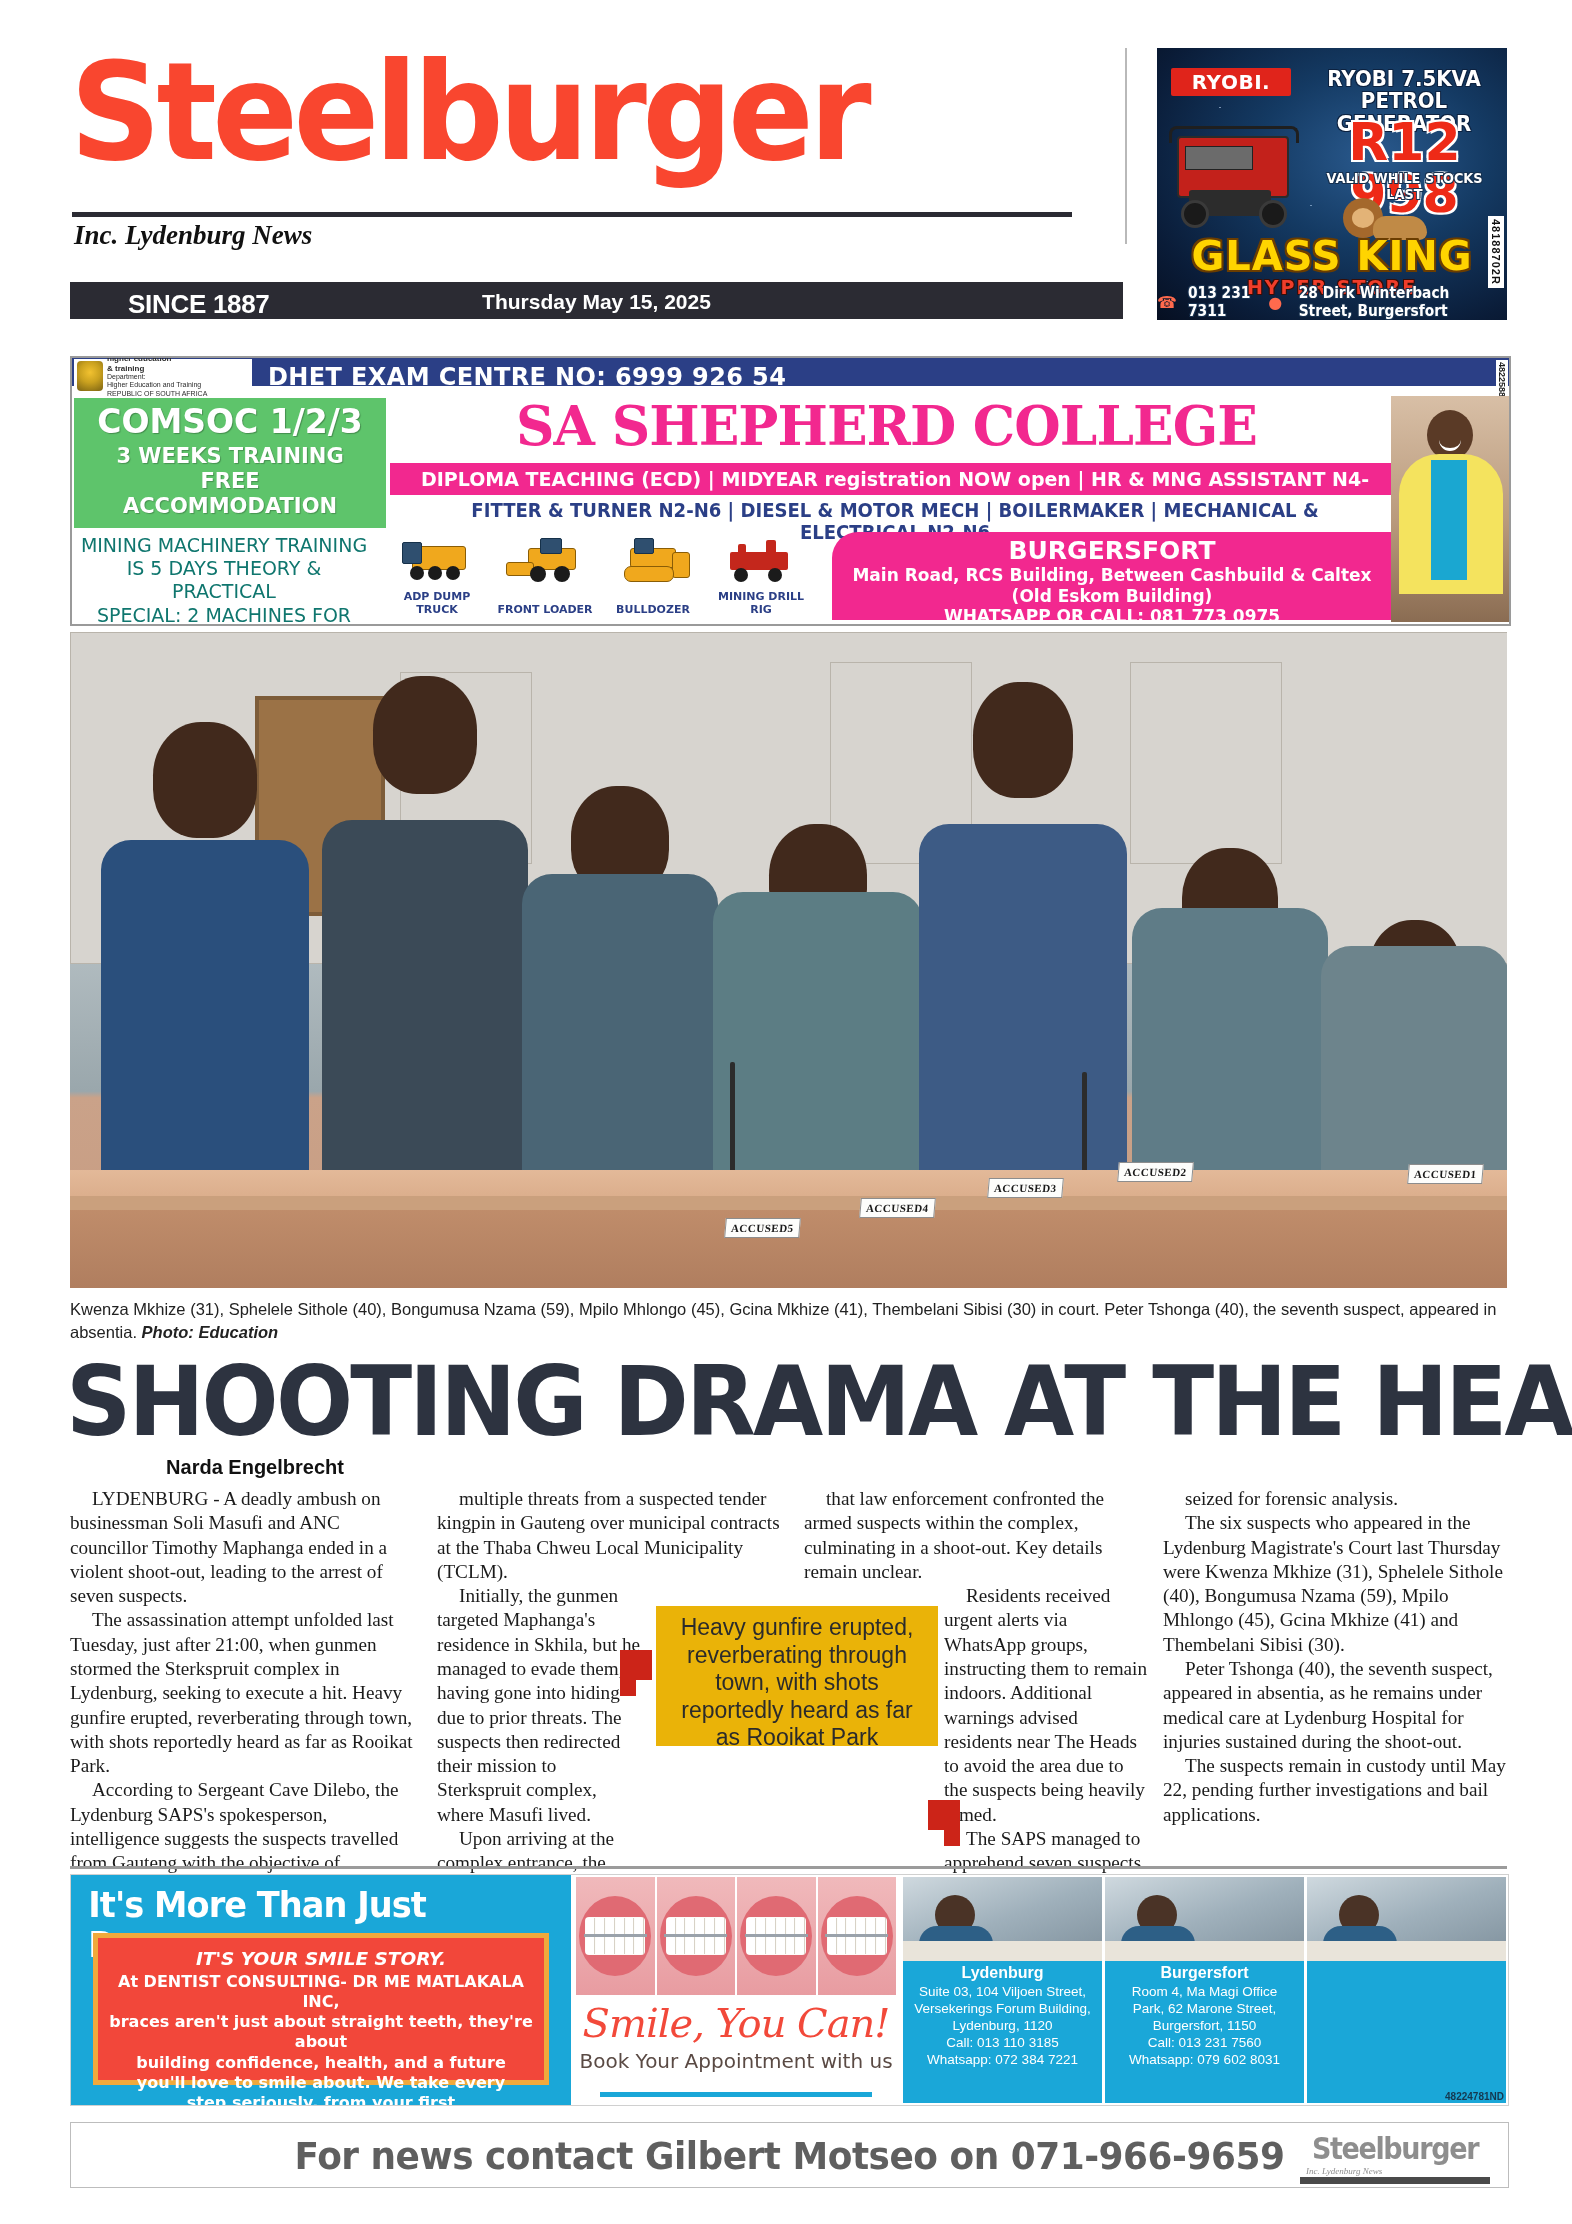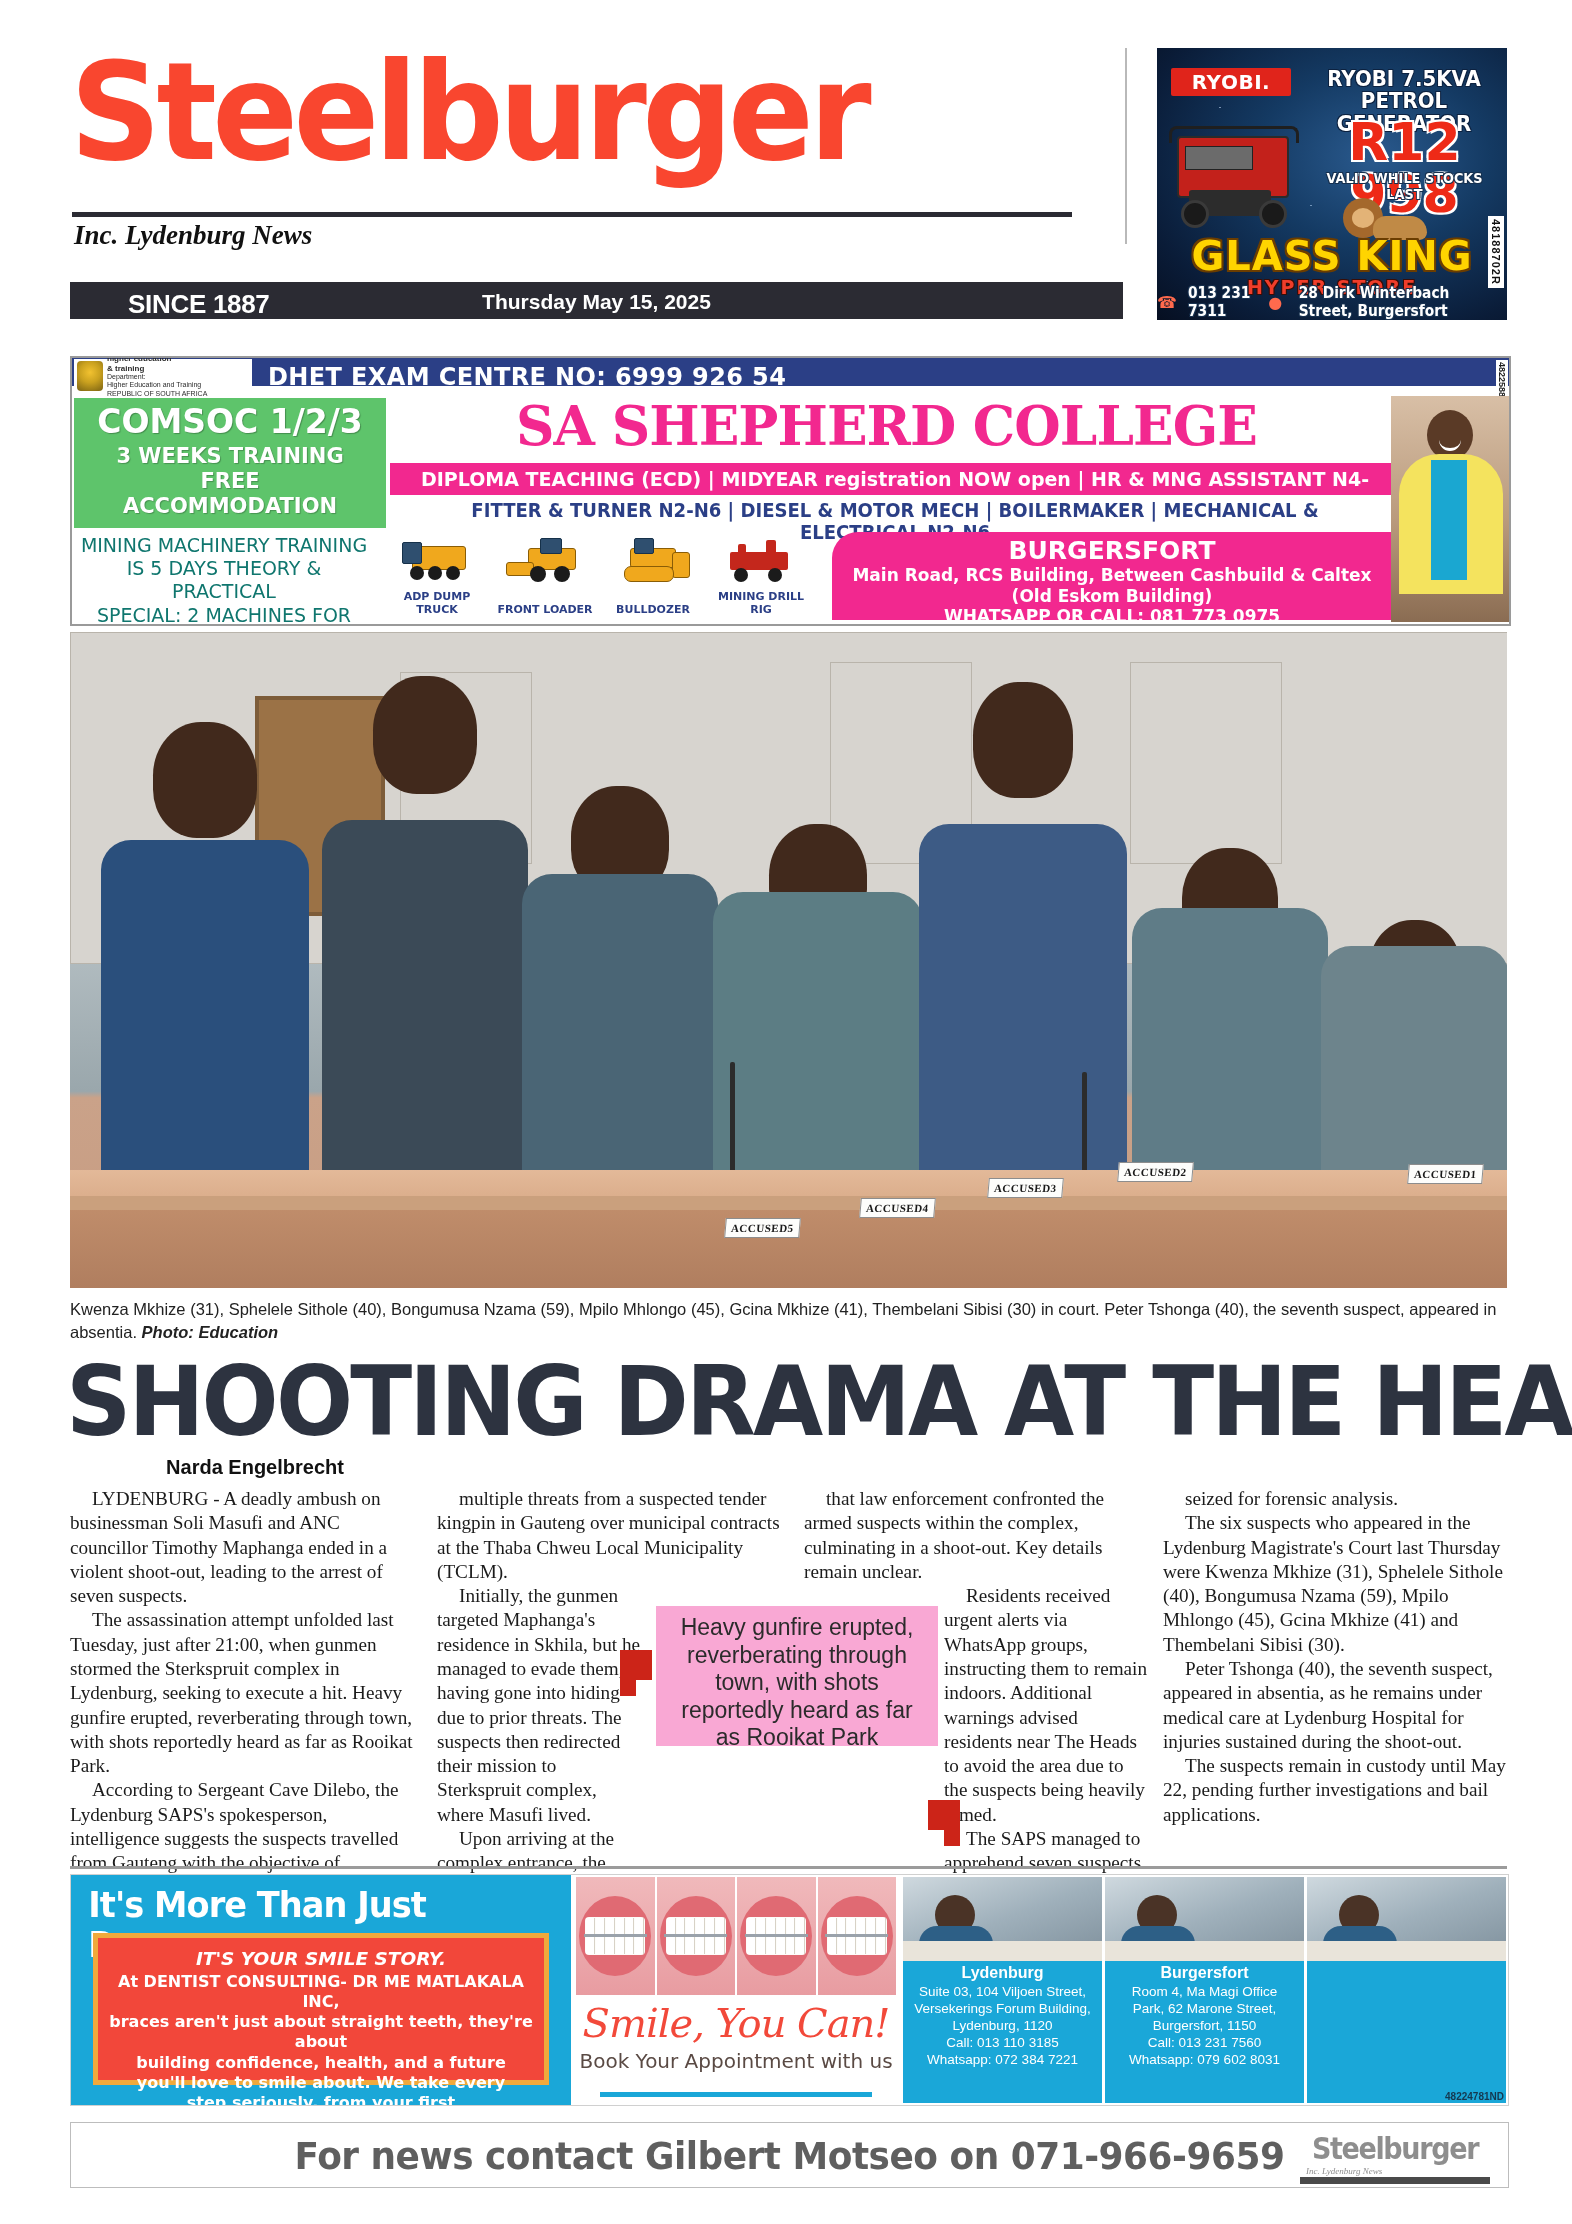--- a/index.html
+++ b/index.html
@@ -144,21 +144,21 @@
 
   
   .byline{position:absolute;left:70px;top:1456px;width:370px;text-align:center;font-weight:bold;font-size:20px;
      font-family:"Liberation Sans",sans-serif;color:#111;}
   .cols{position:absolute;left:70px;top:1487px;width:1437px;height:370px;}
   .col{position:absolute;top:0;width:345px;font-family:"Liberation Serif",serif;font-size:19.2px;line-height:1.265;
      color:#1b1b1b;text-align:left;}
   .col p{margin:0;text-indent:22px;}
   .col1{left:0;} .col2{left:367px;} .col3{left:734px;} .col4{left:1093px;}
 
-  .pull{position:absolute;left:656px;top:1606px;width:282px;height:140px;background:#f9a8d4;}
+  .pull{position:absolute;left:656px;top:1606px;width:282px;height:140px;background:#eab308;}
   .pull .txt{position:absolute;left:10px;right:10px;top:8px;text-align:center;font-family:"Liberation Sans",sans-serif;
      font-size:23px;line-height:1.2;color:#2b2b2b;}
   .qmark{position:absolute;width:38px;height:54px;color:#cc2418;font-family:"DejaVu Serif",serif;
      font-weight:bold;font-size:150px;line-height:0;overflow:hidden;}
   .qopen{left:618px;top:1646px;}
   .qclose{left:926px;top:1800px;}
   .qbar{position:absolute;background:#cc2418;}
 
   .rule-bottom{position:absolute;left:70px;top:1866px;width:1437px;height:3px;background:#9b9b9b;}
 

